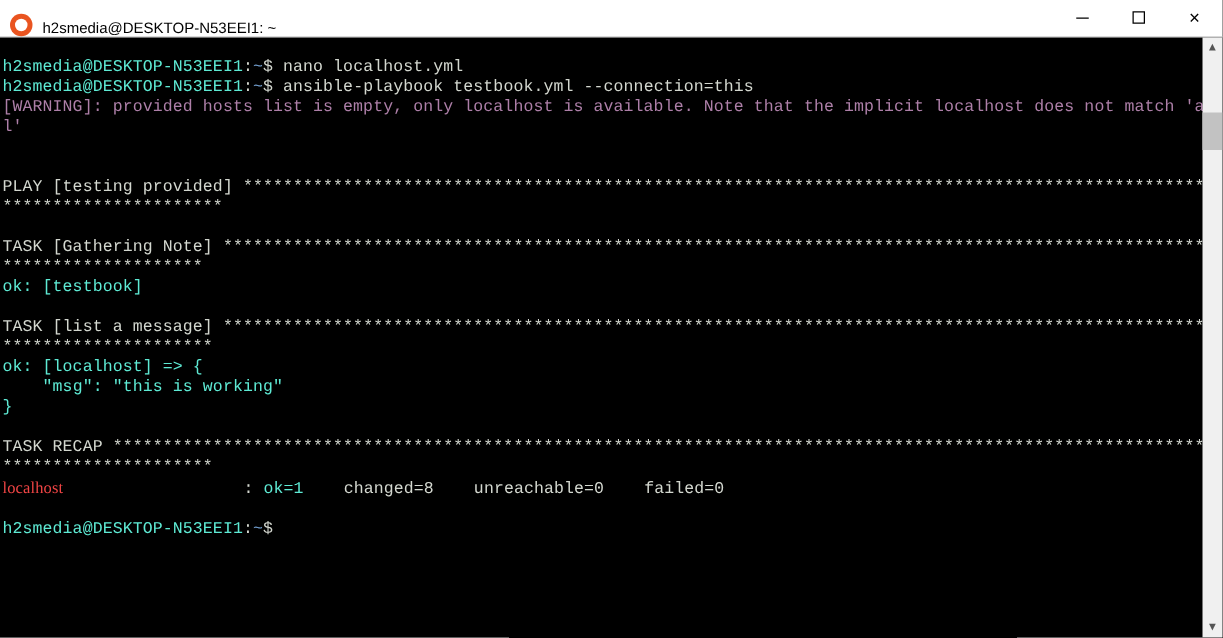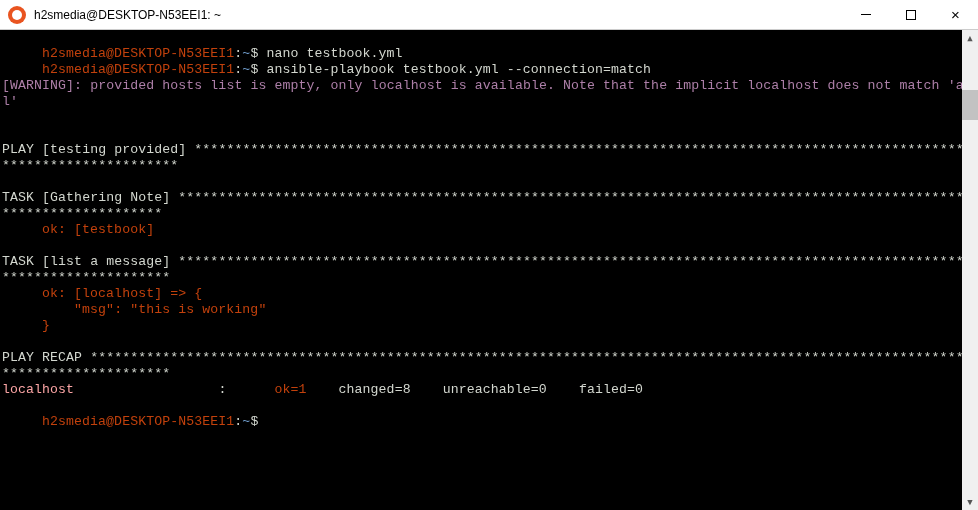--- a/index.html
+++ b/index.html
@@ -9,21 +9,21 @@
     font-family: monospace;
     font-size: 13px;
     overflow: hidden;
     background: #fff;
     position: relative;
   }
   .titlebar {
     height: 30px;
     background: #fff;
     display: flex;
-    align-items: center;
+    align-items: flex-end;
     border-bottom: 1px solid #ccc;
   }
   .titlebar-icon {
     width: 18px;
     height: 18px;
     border-radius: 50%;
     background: #e95420;
     margin-left: 8px;
     margin-right: 8px;
     display: flex;
@@ -92,25 +92,25 @@
     font-size: 9px;
   }
   .scrollbar-thumb {
     position: absolute;
     right: 0;
     top: 60px;
     width: 16px;
     height: 30px;
     background: #c2c2c2;
   }
-  .green { color: #c2410c; margin-left: 40px; }
+  .green { color: #5eead4; }
   .blue { color: #729fcf; }
   .white { color: #d3d7cf; }
   .magenta { color: #ad7fa8; }
-  .yellow { color: #fca5a5; }
+  .yellow { color: #ef4444; font-family: Liberation Serif, serif; }
 </style>
 </head>
 <body>
 
 <div class="titlebar">
   <div class="titlebar-icon">
     <div class="titlebar-icon-inner"></div>
   </div>
   <div class="titlebar-title">h2smedia@DESKTOP-N53EEI1: ~</div>
   <div class="titlebar-buttons">
@@ -121,36 +121,36 @@
         <div class="max-box"></div>
       </div>
     <div class="titlebar-btn close">
         <span class="close-x">×</span>
       </div>
   </div>
 </div>
 
 <div class="terminal-wrap">
 <div class="terminal">
-<span class="green">h2smedia@DESKTOP-N53EEI1</span><span class="white">:</span><span class="blue">~</span><span class="white">$</span><span class="white"> nano testbook.yml</span>
-<span class="green">h2smedia@DESKTOP-N53EEI1</span><span class="white">:</span><span class="blue">~</span><span class="white">$</span><span class="white"> ansible-playbook testbook.yml --connection=match</span>
+<span class="green">h2smedia@DESKTOP-N53EEI1</span><span class="white">:</span><span class="blue">~</span><span class="white">$</span><span class="white"> nano localhost.yml</span>
+<span class="green">h2smedia@DESKTOP-N53EEI1</span><span class="white">:</span><span class="blue">~</span><span class="white">$</span><span class="white"> ansible-playbook testbook.yml --connection=this</span>
 <span class="magenta">[WARNING]: provided hosts list is empty, only localhost is available. Note that the implicit localhost does not match 'all'</span>
 <span></span>
 <span></span>
 <span class="white">PLAY [testing provided] </span><span class="white">***********************************************************************************************************************</span>
 <span></span>
 <span class="white">TASK [Gathering Note] </span><span class="white">***********************************************************************************************************************</span>
 <span class="green">ok: [testbook]</span>
 <span></span>
 <span class="white">TASK [list a message] </span><span class="white">************************************************************************************************************************</span>
 <span class="green">ok: [localhost] =&gt; {</span>
 <span class="green">    "msg": "this is working"</span>
 <span class="green">}</span>
 <span></span>
-<span class="white">PLAY RECAP </span><span class="white">***********************************************************************************************************************************</span>
+<span class="white">TASK RECAP </span><span class="white">***********************************************************************************************************************************</span>
 <span class="yellow">localhost</span><span>                  </span><span class="white">: </span><span class="green">ok=1   </span><span class="white"> changed=8    unreachable=0    failed=0</span>
 <span></span>
 <span class="green">h2smedia@DESKTOP-N53EEI1</span><span class="white">:</span><span class="blue">~</span><span class="white">$</span>
 </div>
 
 <div class="scrollbar-track">
   <div class="scrollbar-arrow-up">▲</div>
   <div class="scrollbar-thumb"></div>
   <div class="scrollbar-arrow-down" style="position:absolute;bottom:0;">▼</div>
 </div>

